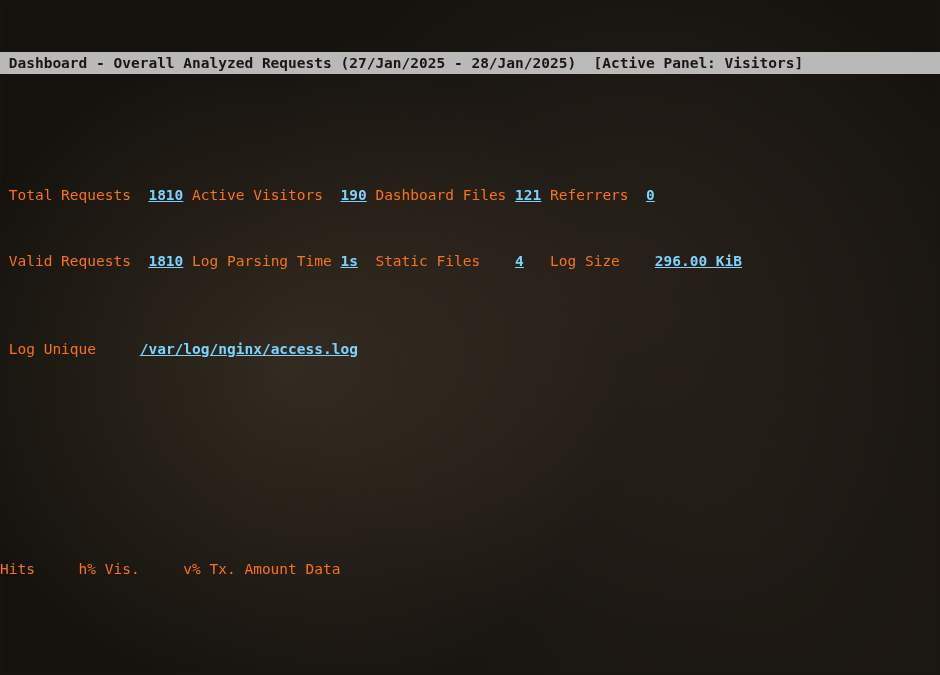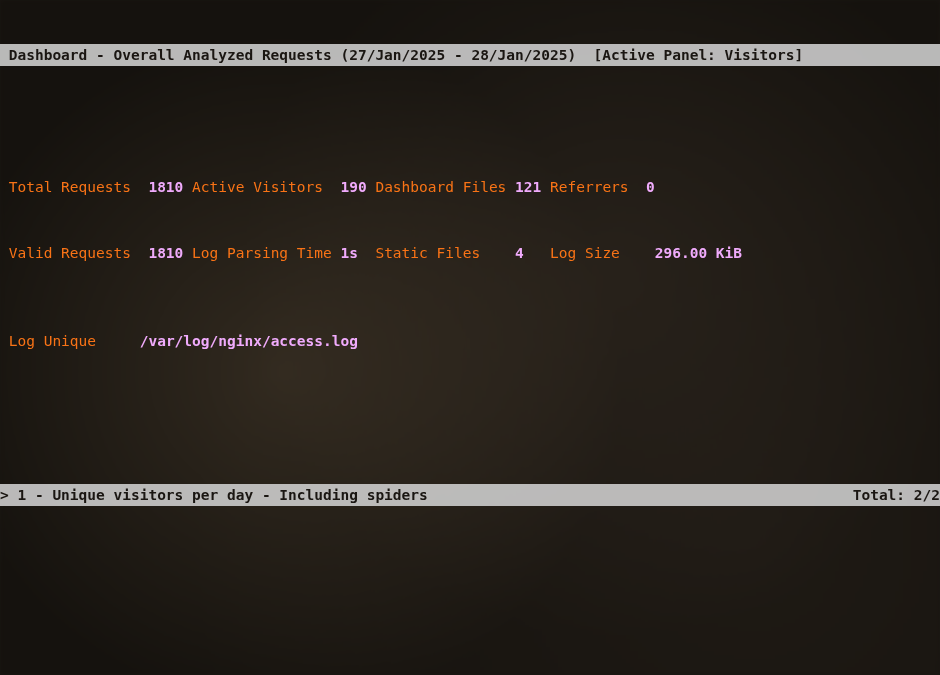--- a/index.html
+++ b/index.html
@@ -30,22 +30,22 @@
     position: relative;
     white-space: pre;
     padding: 0;
   }
   .row { display: block; }
   .hdr-bar {
     background: rgba(208,208,208,0.88);
     color: #1a1612;
     display: block;
   }
-  .bold { font-weight: bold; }
-  .cyan   { color: #f0abfc; }   
+  .bold { font-weight: bold; margin-top: 8px; }
+  .cyan   { color: #7dd3fc; text-decoration: underline; }   
   .gray   { color: #f97316; }
   .right { float: right; }
   .clear::after { content:""; display:block; clear:both; }
 </style>
 </head>
 <body>
 <div class="bgfx"></div>
 
 <div class="term">
 
@@ -56,23 +56,23 @@
 <span class="row"><span class="gray"> Total Requests  </span><span class="cyan bold">1810</span><span class="gray"> Active Visitors  </span><span class="cyan bold">190</span><span class="gray"> Dashboard Files </span><span class="cyan bold">121</span><span class="gray"> Referrers  </span><span class="cyan bold">0</span></span>
 
 <span class="row"><span class="gray"> Valid Requests  </span><span class="cyan bold">1810</span><span class="gray"> Log Parsing Time </span><span class="cyan bold">1s</span><span class="gray">  Static Files    </span><span class="cyan bold">4</span><span class="gray">   Log Size    </span><span class="cyan bold">296.00 KiB</span></span>
 
 
 <span class="row"><span class="gray"> Log Unique     </span><span class="cyan bold">/var/log/nginx/access.log</span></span>
 
 <span class="row"> </span>
 
 
-<span class="row hdr-bar clear"><span class="bold">&gt; 1 - Unique visitors per day - Including spiders</span><span class="right bold">Total: 2/2</span></span>
 
 <span class="row"> </span>
+<span class="row gray">Hits     h% Vis.     v% Tx. Amount Data</span>
 
 
 
 
 
 
 
 
 
 

